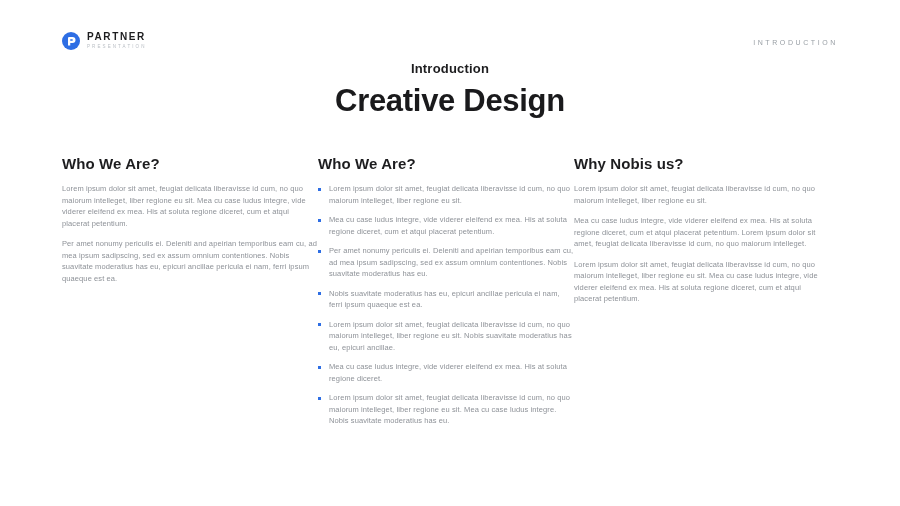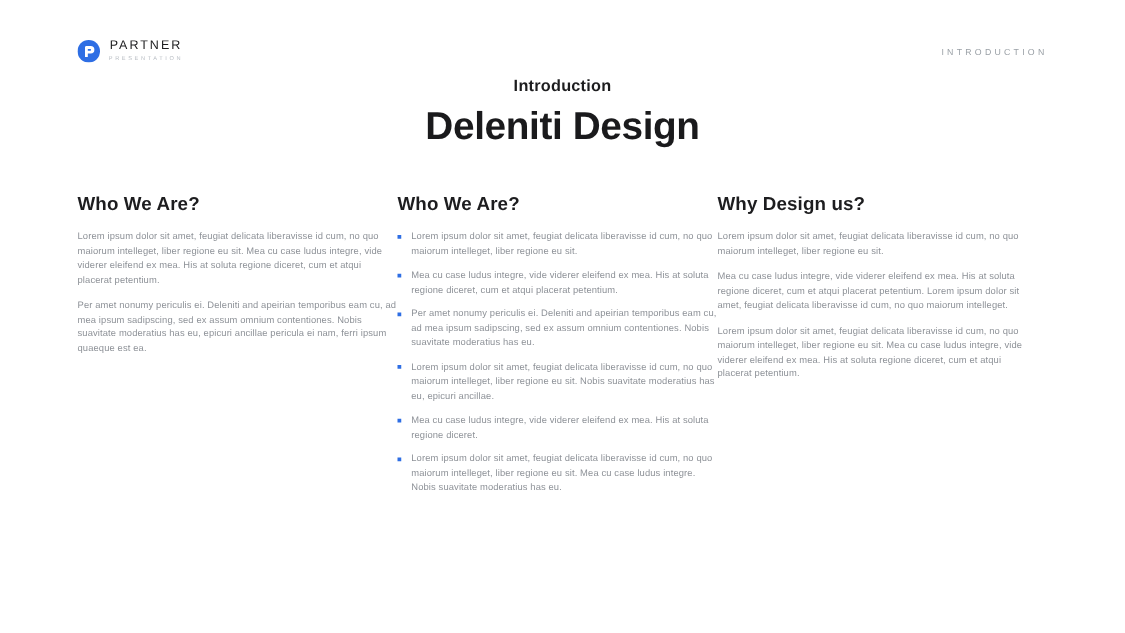--- a/index.html
+++ b/index.html
@@ -14,23 +14,22 @@
   }
 
   
   .logo {
     position:absolute; left:62px; top:32px;
     display:flex; align-items:center; gap:7px;
   }
   .logo-mark { width:18px; height:18px; display:block; }
   .logo-text { display:flex; flex-direction:column; line-height:1; }
   .logo-name {
-    font-size:10px; font-weight:normal; letter-spacing:1.6px;
+    font-size:10px; font-weight:bold; letter-spacing:1.6px;
     color:#1d1d1f;
-    text-align:center;
   }
   .logo-tagline {
     margin-top:3px;
     font-size:4.5px; letter-spacing:2.1px;
     color:#b9bec4;
   }
   .section-label {
     position:absolute; right:62px; top:39px;
     font-size:7px; letter-spacing:2.6px;
     color:#9aa0a6;
@@ -100,21 +99,21 @@
     <div class="logo-text">
       <span class="logo-name">PARTNER</span>
       <span class="logo-tagline">PRESENTATION</span>
     </div>
   </div>
 
   <div class="section-label">INTRODUCTION</div>
 
   <div class="title-block">
     <div class="title-kicker">Introduction</div>
-    <div class="title-heading">Deleniti Design</div>
+    <div class="title-heading">Creative Design</div>
   </div>
 
   <div class="columns">
 
     <div class="column">
       <div class="col-heading">Who We Are?</div>
       <div class="para-list">
           <p>Lorem ipsum dolor sit amet, feugiat delicata liberavisse id cum, no quo maiorum intelleget, liber regione eu sit. Mea cu case ludus integre, vide viderer eleifend ex mea. His at soluta regione diceret, cum et atqui placerat petentium.</p>
           <p>Per amet nonumy periculis ei. Deleniti and apeirian temporibus eam cu, ad mea ipsum sadipscing, sed ex assum omnium contentiones. Nobis suavitate moderatius has eu, epicuri ancillae pericula ei nam, ferri ipsum quaeque est ea.</p>
         </div>
@@ -130,35 +129,39 @@
           <li>
           <span class="bullet-dot"></span>
           <span class="bullet-text">Mea cu case ludus integre, vide viderer eleifend ex mea. His at soluta regione diceret, cum et atqui placerat petentium.</span>
         </li>
           <li>
           <span class="bullet-dot"></span>
           <span class="bullet-text">Per amet nonumy periculis ei. Deleniti and apeirian temporibus eam cu, ad mea ipsum sadipscing, sed ex assum omnium contentiones. Nobis suavitate moderatius has eu.</span>
         </li>
           <li>
           <span class="bullet-dot"></span>
+          <span class="bullet-text">Nobis suavitate moderatius has eu, epicuri ancillae pericula ei nam, ferri ipsum quaeque est ea.</span>
+        </li>
+          <li>
+          <span class="bullet-dot"></span>
           <span class="bullet-text">Lorem ipsum dolor sit amet, feugiat delicata liberavisse id cum, no quo maiorum intelleget, liber regione eu sit. Nobis suavitate moderatius has eu, epicuri ancillae.</span>
         </li>
           <li>
           <span class="bullet-dot"></span>
           <span class="bullet-text">Mea cu case ludus integre, vide viderer eleifend ex mea. His at soluta regione diceret.</span>
         </li>
           <li>
           <span class="bullet-dot"></span>
           <span class="bullet-text">Lorem ipsum dolor sit amet, feugiat delicata liberavisse id cum, no quo maiorum intelleget, liber regione eu sit. Mea cu case ludus integre. Nobis suavitate moderatius has eu.</span>
         </li>
         </ul>
     </div>
 
     <div class="column">
-      <div class="col-heading">Why Design us?</div>
+      <div class="col-heading">Why Nobis us?</div>
       <div class="para-list">
           <p>Lorem ipsum dolor sit amet, feugiat delicata liberavisse id cum, no quo maiorum intelleget, liber regione eu sit.</p>
           <p>Mea cu case ludus integre, vide viderer eleifend ex mea. His at soluta regione diceret, cum et atqui placerat petentium. Lorem ipsum dolor sit amet, feugiat delicata liberavisse id cum, no quo maiorum intelleget.</p>
           <p>Lorem ipsum dolor sit amet, feugiat delicata liberavisse id cum, no quo maiorum intelleget, liber regione eu sit. Mea cu case ludus integre, vide viderer eleifend ex mea. His at soluta regione diceret, cum et atqui placerat petentium.</p>
         </div>
     </div>
 
   </div>
 </div>
 

